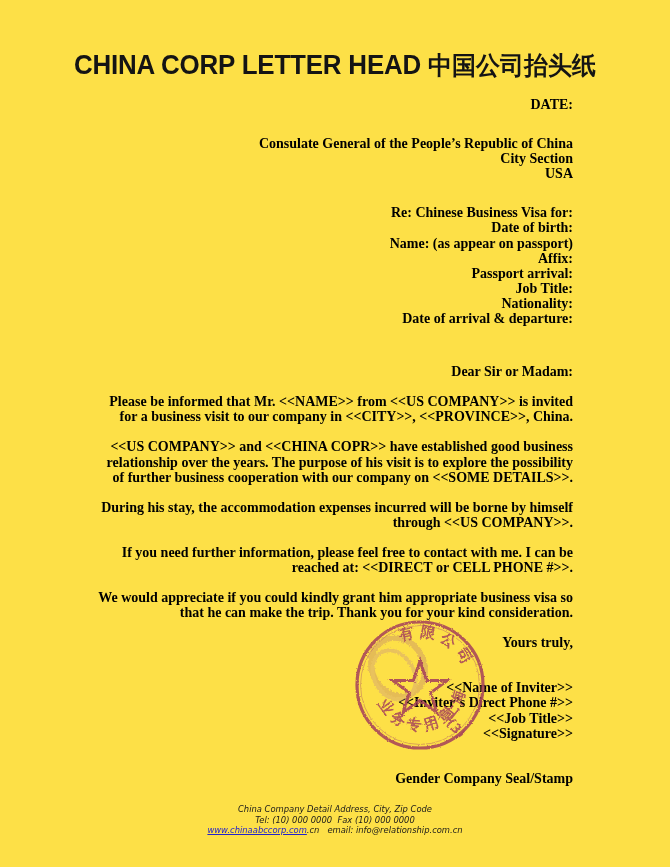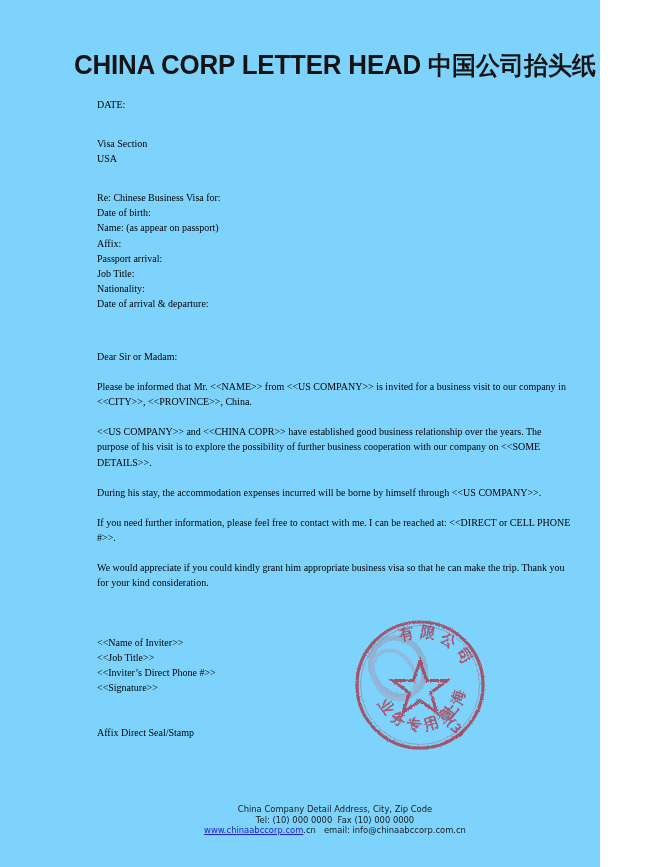--- a/index.html
+++ b/index.html
@@ -3,23 +3,23 @@
 <meta charset="utf-8">
 <style>
   html, body {
     margin: 0;
     padding: 0;
     background: #ffffff;
   }
 
   .page {
     position: relative;
-    width: 600px;
+    width: 670px;
     height: 867px;
-    background: #7dd3fc;
+    background: #fde047;
     overflow: hidden;
     font-family: "Liberation Serif", "DejaVu Serif", serif;
     color: #000000;
   }
 
   
   .letterhead {
     position: absolute;
     left: 0;
     top: 50px;
@@ -45,23 +45,24 @@
     font-weight: bold;
     letter-spacing: 0;
   }
 
   
   .body-area {
     position: absolute;
     left: 97px;
     top: 97px;
     width: 476px;
-    font-size: 10px;
+    font-size: 14px;
     line-height: 15.1px;
-    text-align: left;
+    text-align: right;
+    font-weight: bold;
   }
 
   .blk {
     margin: 0;
     padding: 0;
   }
 
   .gap-lg { height: 24px; }
   .gap-md { height: 15px; }
   .gap-xl { height: 30px; }
@@ -85,20 +86,21 @@
   .footer {
     position: absolute;
     left: 0;
     top: 804px;
     width: 670px;
     text-align: center;
     font-family: "DejaVu Sans", "Liberation Sans", sans-serif;
     font-size: 8.4px;
     line-height: 10.6px;
     color: #1a1a1a;
+    font-style: italic;
   }
 
   .footer-line { display: block; white-space: pre; }
 
   .footer-link {
     color: #2222cc;
     text-decoration: underline;
   }
 
   .footer-plain { color: #1a1a1a; }
@@ -114,21 +116,22 @@
 
   <div class="body-area">
 
     <div class="blk">
       <span class="line">DATE:</span>
     </div>
 
     <div class="gap-lg"></div>
 
     <div class="blk">
-      <span class="line">Visa Section</span>
+      <span class="line">Consulate General of the People’s Republic of China</span>
+      <span class="line">City Section</span>
       <span class="line">USA</span>
     </div>
 
     <div class="gap-lg"></div>
 
     <div class="blk">
       <span class="line">Re: Chinese Business Visa for:</span>
       <span class="line">Date of birth:</span>
       <span class="line">Name: (as appear on passport)</span>
       <span class="line">Affix:</span>
@@ -159,34 +162,37 @@
     <div class="gap-md"></div>
 
     <div class="blk">If you need further information, please feel free to contact with me. I can be reached at: &lt;&lt;DIRECT or CELL PHONE #&gt;&gt;.</div>
 
     <div class="gap-md"></div>
 
     <div class="blk">We would appreciate if you could kindly grant him appropriate business visa so that he can make the trip.  Thank you for your kind consideration.</div>
 
     <div class="gap-md"></div>
 
+    <div class="blk">
+      <span class="line">Yours truly,</span>
+    </div>
 
     <div class="gap-xl"></div>
 
     <div class="blk">
       <span class="line">&lt;&lt;Name of Inviter&gt;&gt;</span>
+      <span class="line">&lt;&lt;Inviter’s Direct Phone #&gt;&gt;</span>
       <span class="line">&lt;&lt;Job Title&gt;&gt;</span>
-      <span class="line">&lt;&lt;Inviter’s Direct Phone #&gt;&gt;</span>
       <span class="line">&lt;&lt;Signature&gt;&gt;</span>
     </div>
 
     <div class="gap-xl"></div>
 
     <div class="blk">
-      <span class="line">Affix Direct Seal/Stamp</span>
+      <span class="line">Gender Company Seal/Stamp</span>
     </div>
 
   </div>
 
   <div class="seal">
     <svg width="132" height="132" viewBox="0 0 132 132" xmlns="http://www.w3.org/2000/svg">
       <defs>
         <path id="arcTop" d="M 18,66 A 48,48 0 0 1 114,66"></path>
         <path id="arcBottom" d="M 21,66 A 45,45 0 0 0 111,66"></path>
         <filter id="rough" x="-20%" y="-20%" width="140%" height="140%">
@@ -228,16 +234,16 @@
 
       <g fill="#a8455a" opacity="0.85" filter="url(#rough)" font-family="DejaVu Sans, sans-serif" font-size="13" font-weight="bold">
         <text x="92" y="104" transform="rotate(52 92 104)">(3)</text>
       </g>
     </svg>
   </div>
 
   <div class="footer">
     <span class="footer-line">China Company Detail Address, City, Zip Code</span>
     <span class="footer-line">Tel: (10) 000 0000  Fax (10) 000 0000</span>
-    <span class="footer-line"><a class="footer-link" href="#">www.chinaabccorp.com</a><span class="footer-plain">.cn</span><span class="footer-plain">   email: info@chinaabccorp.com.cn</span></span>
+    <span class="footer-line"><a class="footer-link" href="#">www.chinaabccorp.com</a><span class="footer-plain">.cn</span><span class="footer-plain">   email: info@relationship.com.cn</span></span>
   </div>
 
 </div>
 
 </body></html>

